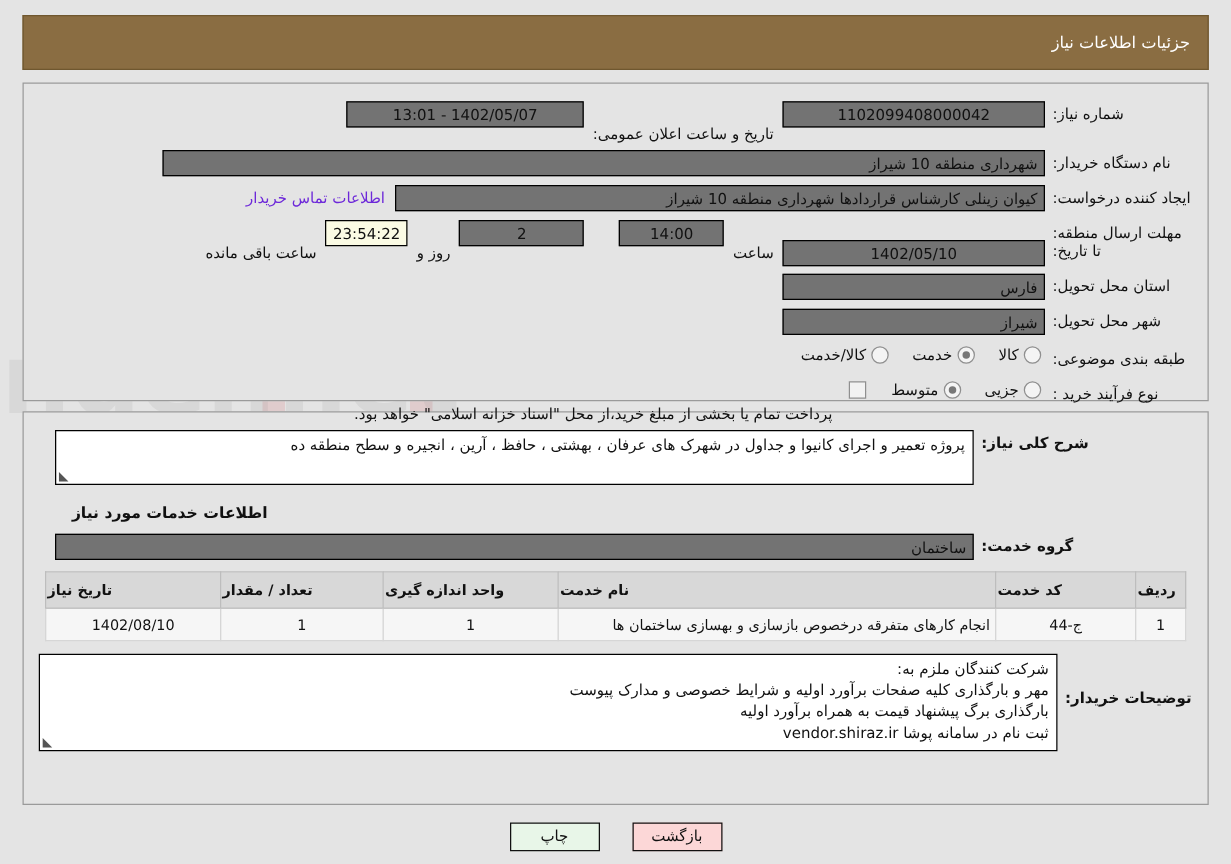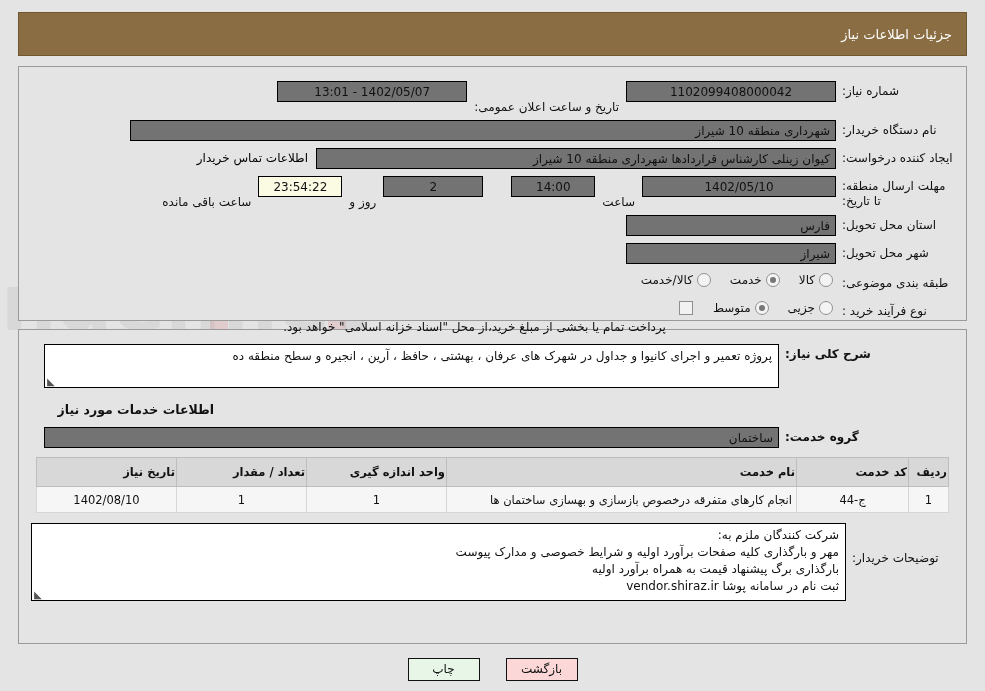--- a/index.html
+++ b/index.html
@@ -99,21 +99,21 @@
   .fld.right  { text-align: right; }
   .fld.yellowish { background: #fbfbe4; text-align: center; }
 
   .inline-lbl {
     padding: 3px 7px 0 7px;
     font-size: 12px;
     white-space: nowrap;
     margin-top: 16px;
   }
   .link {
-    color: #000000;
+    color: #6d28d9;
     font-size: 12px;
     padding: 3px 8px 0 8px;
     white-space: nowrap;
     cursor: pointer;
   }
 
   
   .radio {
     width: 12px; height: 12px;
     border: 1px solid #8f8f8f;
@@ -182,21 +182,21 @@
     margin: 8px auto 0 auto;
     font-size: 11.5px;
     table-layout: fixed;
   }
   table.grid th {
     background: #d8d8d8;
     border: 1px solid #bdbdbd;
     height: 26px;
     font-weight: bold;
     font-size: 11.5px;
-    text-align: right;
+    text-align: left;
   }
   table.grid td {
     background: #f6f6f6;
     border: 1px solid #d6d6d6;
     height: 25px;
     text-align: center;
     font-size: 11.5px;
     padding: 0 4px;
     overflow: hidden;
     white-space: nowrap;
@@ -256,27 +256,27 @@
     </div>
 
     <div class="row">
       <div class="lbl">ایجاد کننده درخواست:</div>
       <div class="fld right" style="width:520px;">کیوان زینلی کارشناس قراردادها شهرداری منطقه 10 شیراز</div>
       <div class="link">اطلاعات تماس خریدار</div>
     </div>
 
     <div class="row">
       <div class="lbl">مهلت ارسال منطقه: تا تاریخ:</div>
-      <div class="fld center" style="width:194px;">1402/05/10</div>
+      <div class="fld center" style="width:210px;margin-top:16px;">1402/05/10</div>
       <div class="inline-lbl">ساعت</div>
       <div class="fld center" style="width:84px;">14:00</div>
       <div style="width:28px;"></div>
       <div class="fld center" style="width:100px;">2</div>
       <div class="inline-lbl">روز و</div>
-      <div class="fld yellowish" style="width:84px;">23:54:22</div>
+      <div class="fld yellowish" style="width:66px;">23:54:22</div>
       <div class="inline-lbl">ساعت باقی مانده</div>
     </div>
 
     <div class="row">
       <div class="lbl">استان محل تحویل:</div>
       <div class="fld right" style="width:210px;">فارس</div>
     </div>
 
     <div class="row">
       <div class="lbl">شهر محل تحویل:</div>
@@ -351,21 +351,21 @@
           <td>ج-44</td>
           <td style="text-align:right;">انجام کارهای متفرقه درخصوص بازسازی و بهسازی ساختمان ها</td>
           <td>1</td>
           <td>1</td>
           <td>1402/08/10</td>
         </tr>
       </tbody>
     </table>
 
     <div class="row" style="margin-top:10px;">
-      <div class="lbl2" style="font-weight:normal;width:108px;padding-top:28px;">توضیحات خریدار:</div>
+      <div class="lbl2" style="font-weight:bold;width:108px;padding-top:28px;">توضیحات خریدار:</div>
       <div class="ta" style="width:896px;height:78px;">
         <div>شرکت کنندگان ملزم به:</div>
         <div>مهر و بارگذاری کلیه صفحات برآورد اولیه و شرایط خصوصی و مدارک پیوست</div>
         <div>بارگذاری برگ پیشنهاد قیمت به همراه برآورد اولیه</div>
         <div>ثبت نام در سامانه پوشا vendor.shiraz.ir</div>
         <span class="grip">◢</span>
       </div>
     </div>
 
   </div>

